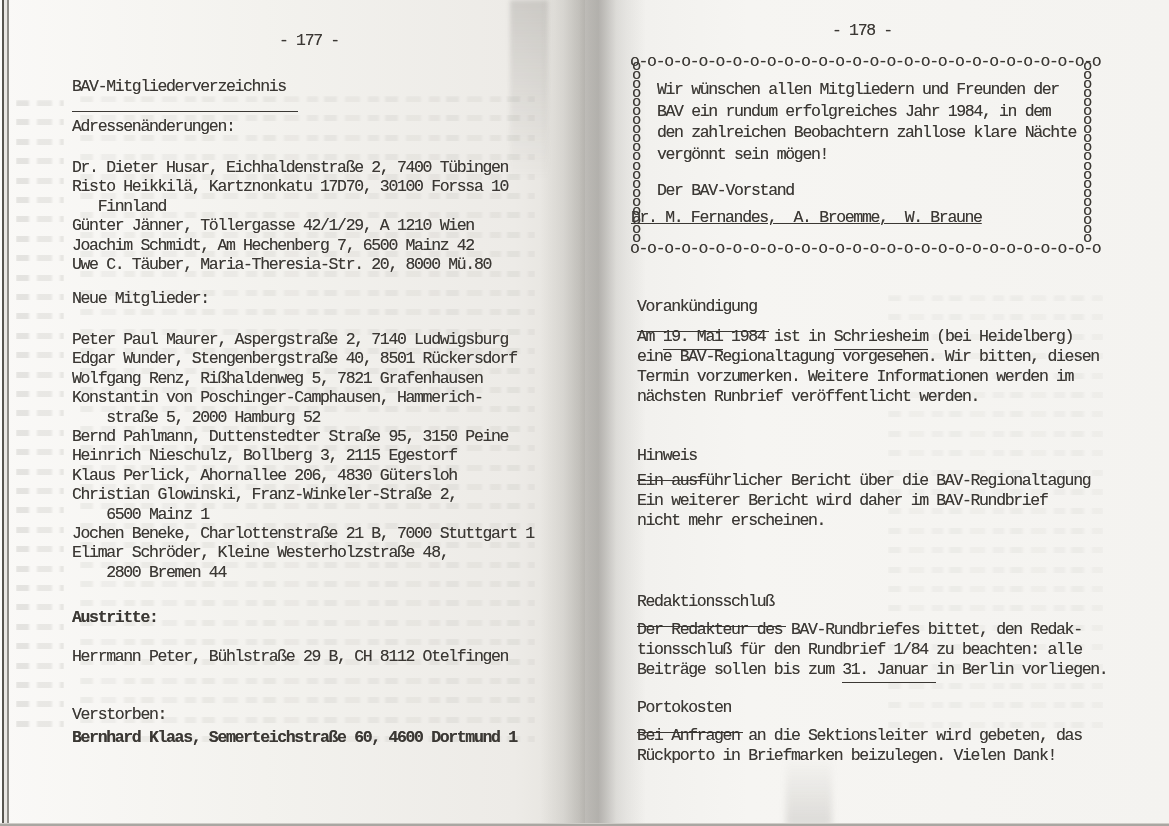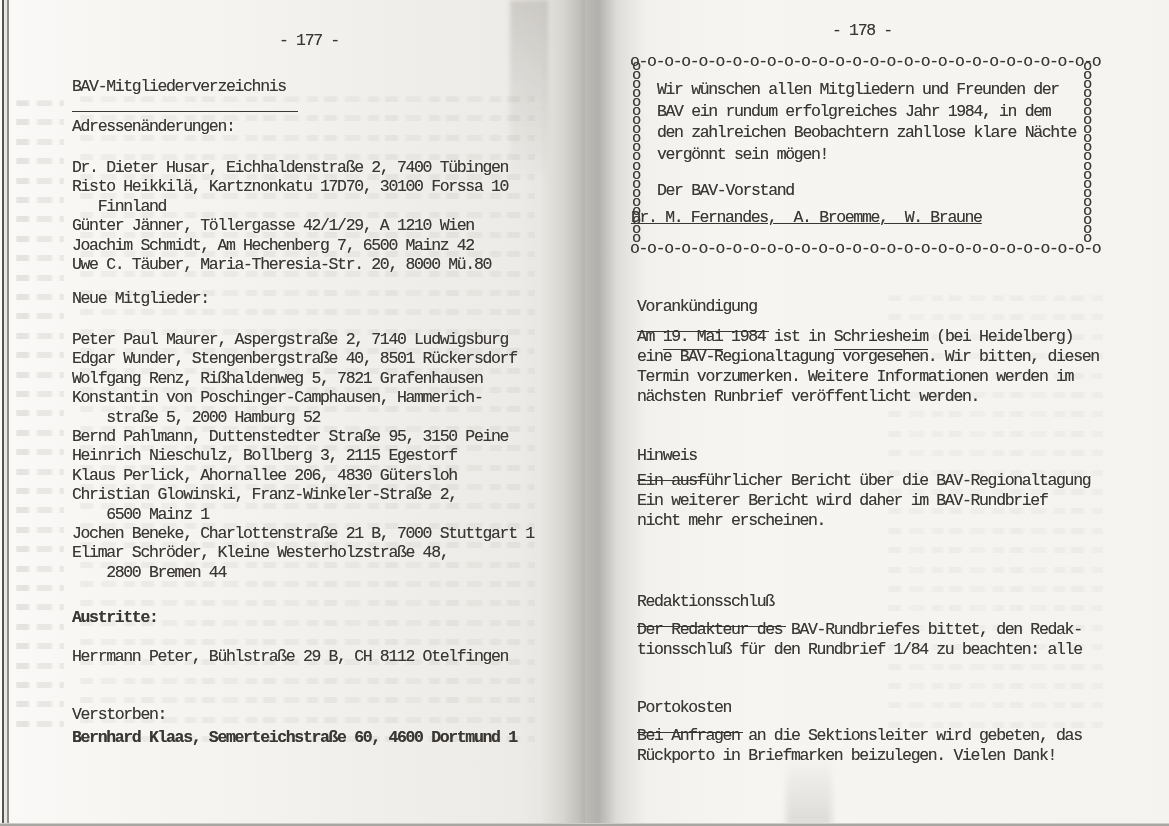--- a/index.html
+++ b/index.html
@@ -169,16 +169,16 @@
 <div class="txt" style="left:657px; top:181px;">Der BAV-Vorstand</div>
 <div class="txt" style="left:631px; top:208px;text-decoration:underline;">Dr. M. Fernandes,  A. Broemme,  W. Braune</div>
 
 <div class="txt" style="left:637px; top:297px;"><span class="h">Vorankündigung</span></div>
 <div class="txt lh20" style="left:637px; top:327px;"><div class="line"><span>Am </span><span class="u">19. Mai</span><span> 1984 ist in </span><span class="u">Schriesheim</span><span> (bei Heidelberg)</span></div><div class="line">eine BAV-Regionaltagung vorgesehen. Wir bitten, diesen</div><div class="line">Termin vorzumerken. Weitere Informationen werden im</div><div class="line">nächsten Runbrief veröffentlicht werden.</div></div>
 
 <div class="txt" style="left:637px; top:446px;"><span class="h">Hinweis</span></div>
 <div class="txt lh20" style="left:637px; top:471px;"><div class="line">Ein ausführlicher Bericht über die BAV-Regionaltagung</div><div class="line">Ein weiterer Bericht wird daher im BAV-Rundbrief</div><div class="line">nicht mehr erscheinen.</div></div>
 
 <div class="txt" style="left:637px; top:592px;"><span class="h">Redaktionsschluß</span></div>
-<div class="txt lh20" style="left:637px; top:620px;"><div class="line">Der Redakteur des BAV-Rundbriefes bittet, den Redak-</div><div class="line">tionsschluß für den Rundbrief 1/84 zu beachten: alle</div></div>
+<div class="txt lh20" style="left:637px; top:620px;"><div class="line">Der Redakteur des BAV-Rundbriefes bittet, den Redak-</div><div class="line">tionsschluß für den Rundbrief 1/84 zu beachten: alle</div><div class="line"><span>Beiträge sollen bis zum </span><span class="u">31. Januar </span><span>in Berlin vorliegen.</span></div></div>
 
 <div class="txt" style="left:637px; top:698px;"><span class="h">Portokosten</span></div>
 <div class="txt lh20" style="left:637px; top:726px;"><div class="line">Bei Anfragen an die Sektionsleiter wird gebeten, das</div><div class="line">Rückporto in Briefmarken beizulegen. Vielen Dank!</div></div>
 
 </body></html>

